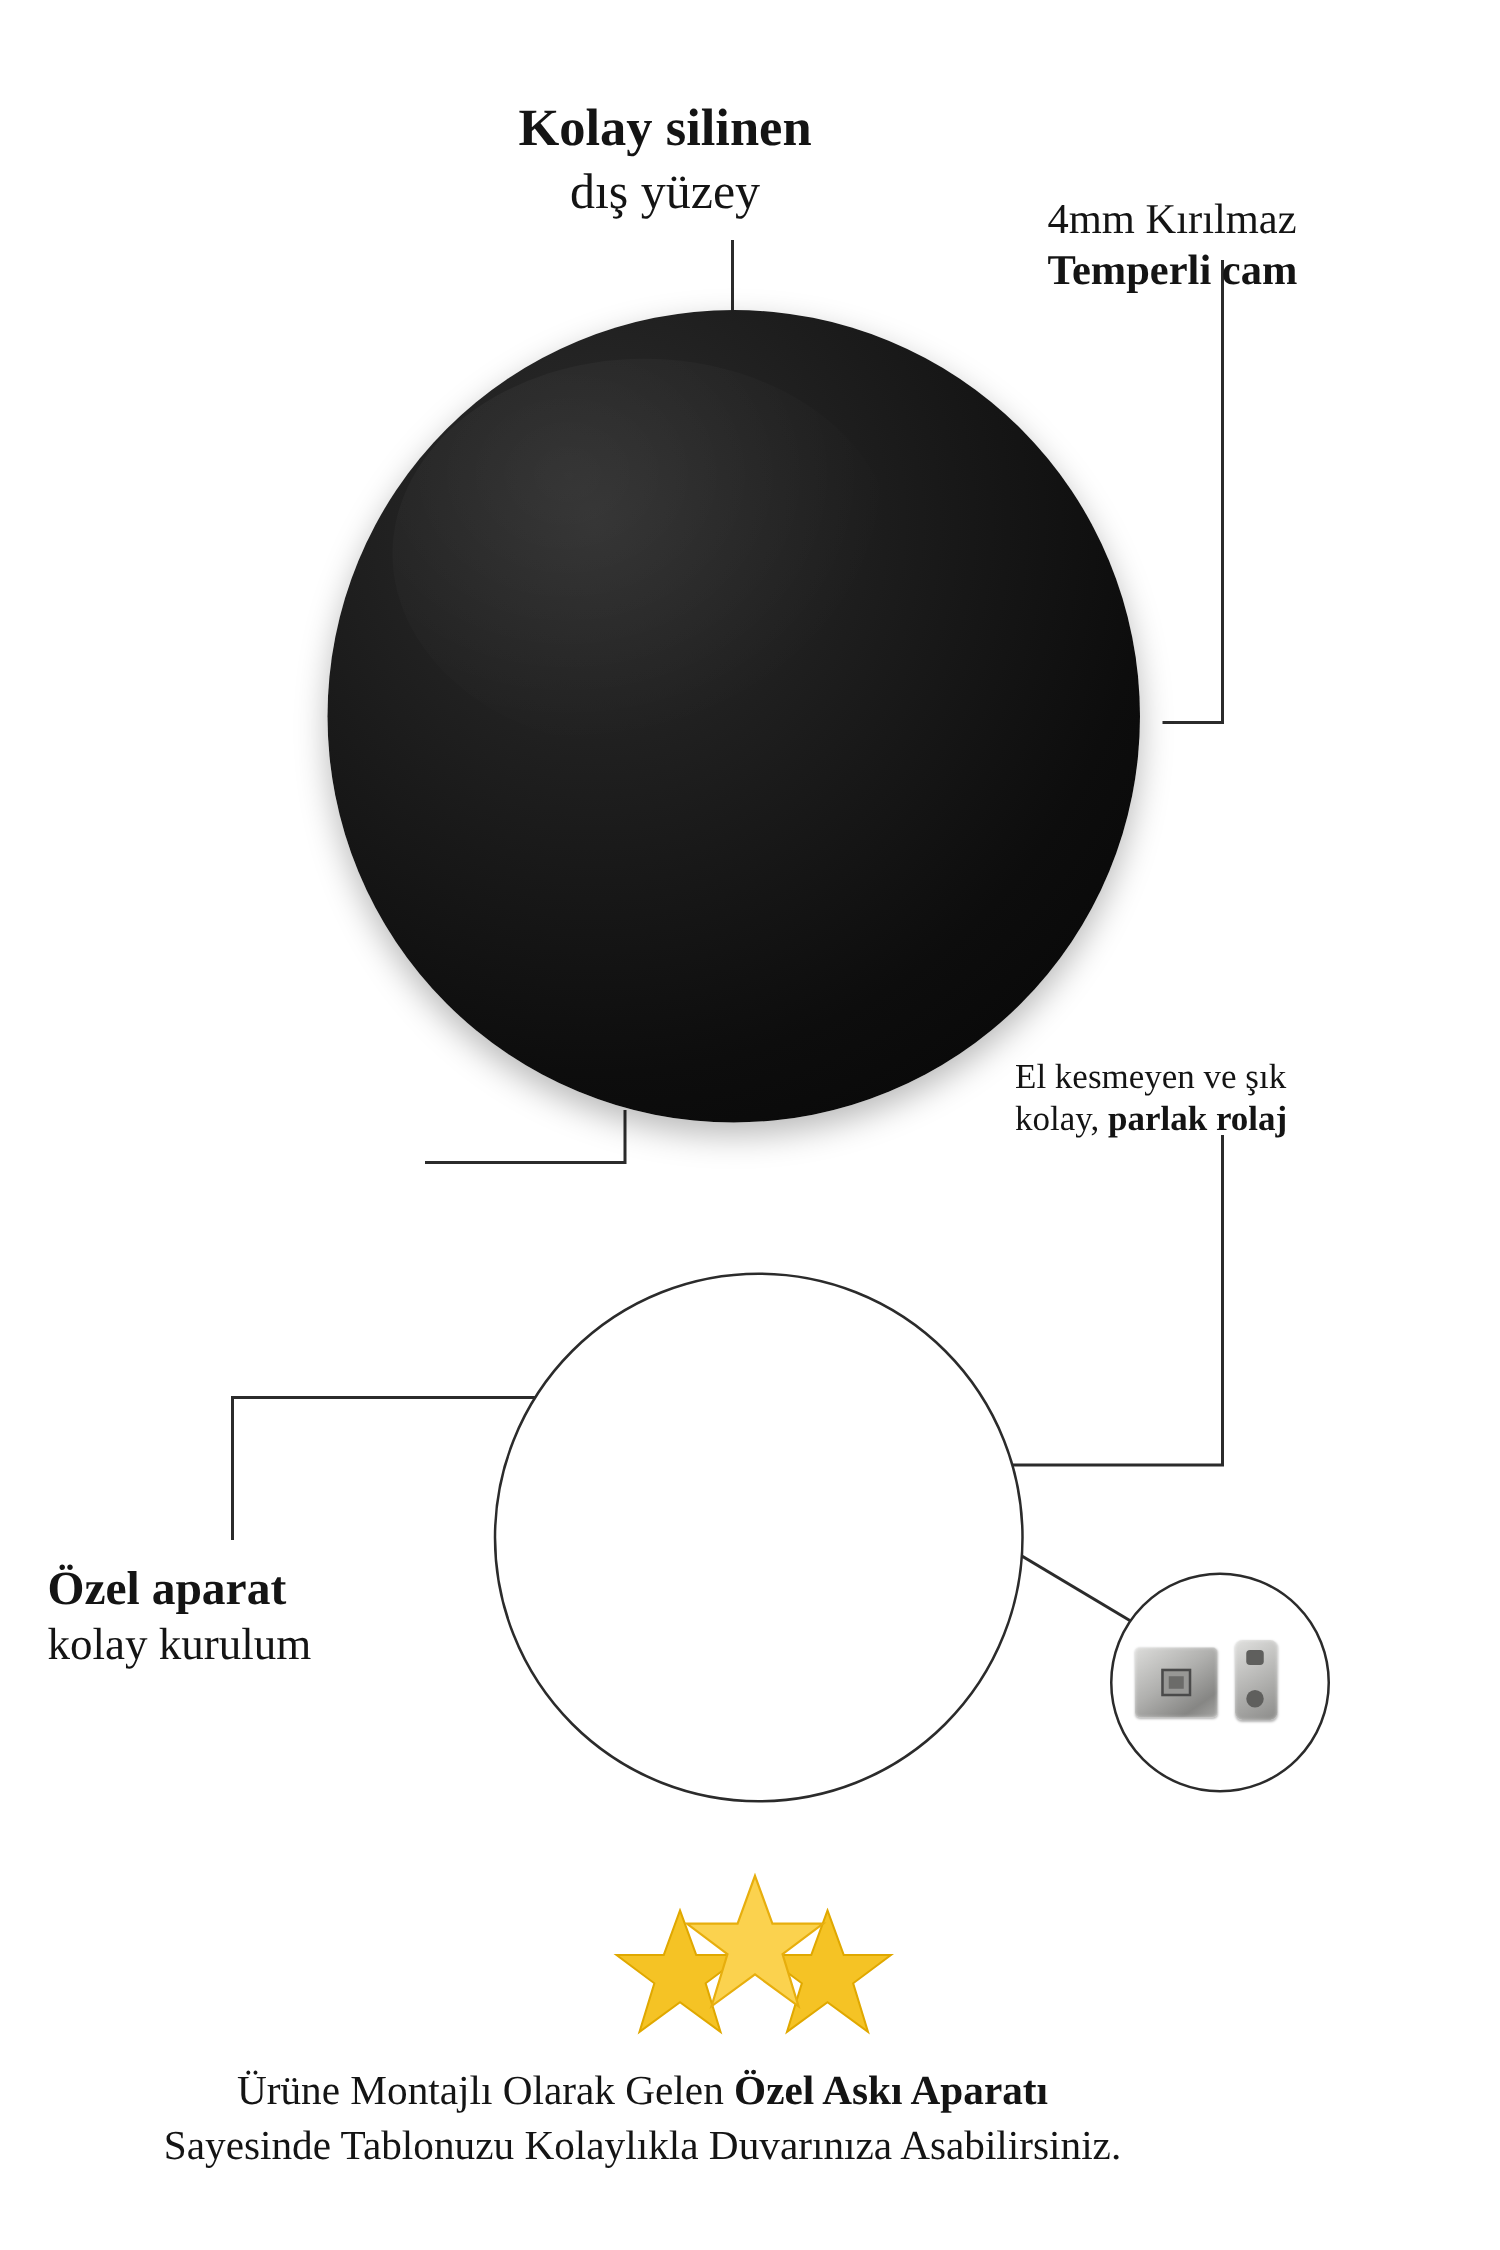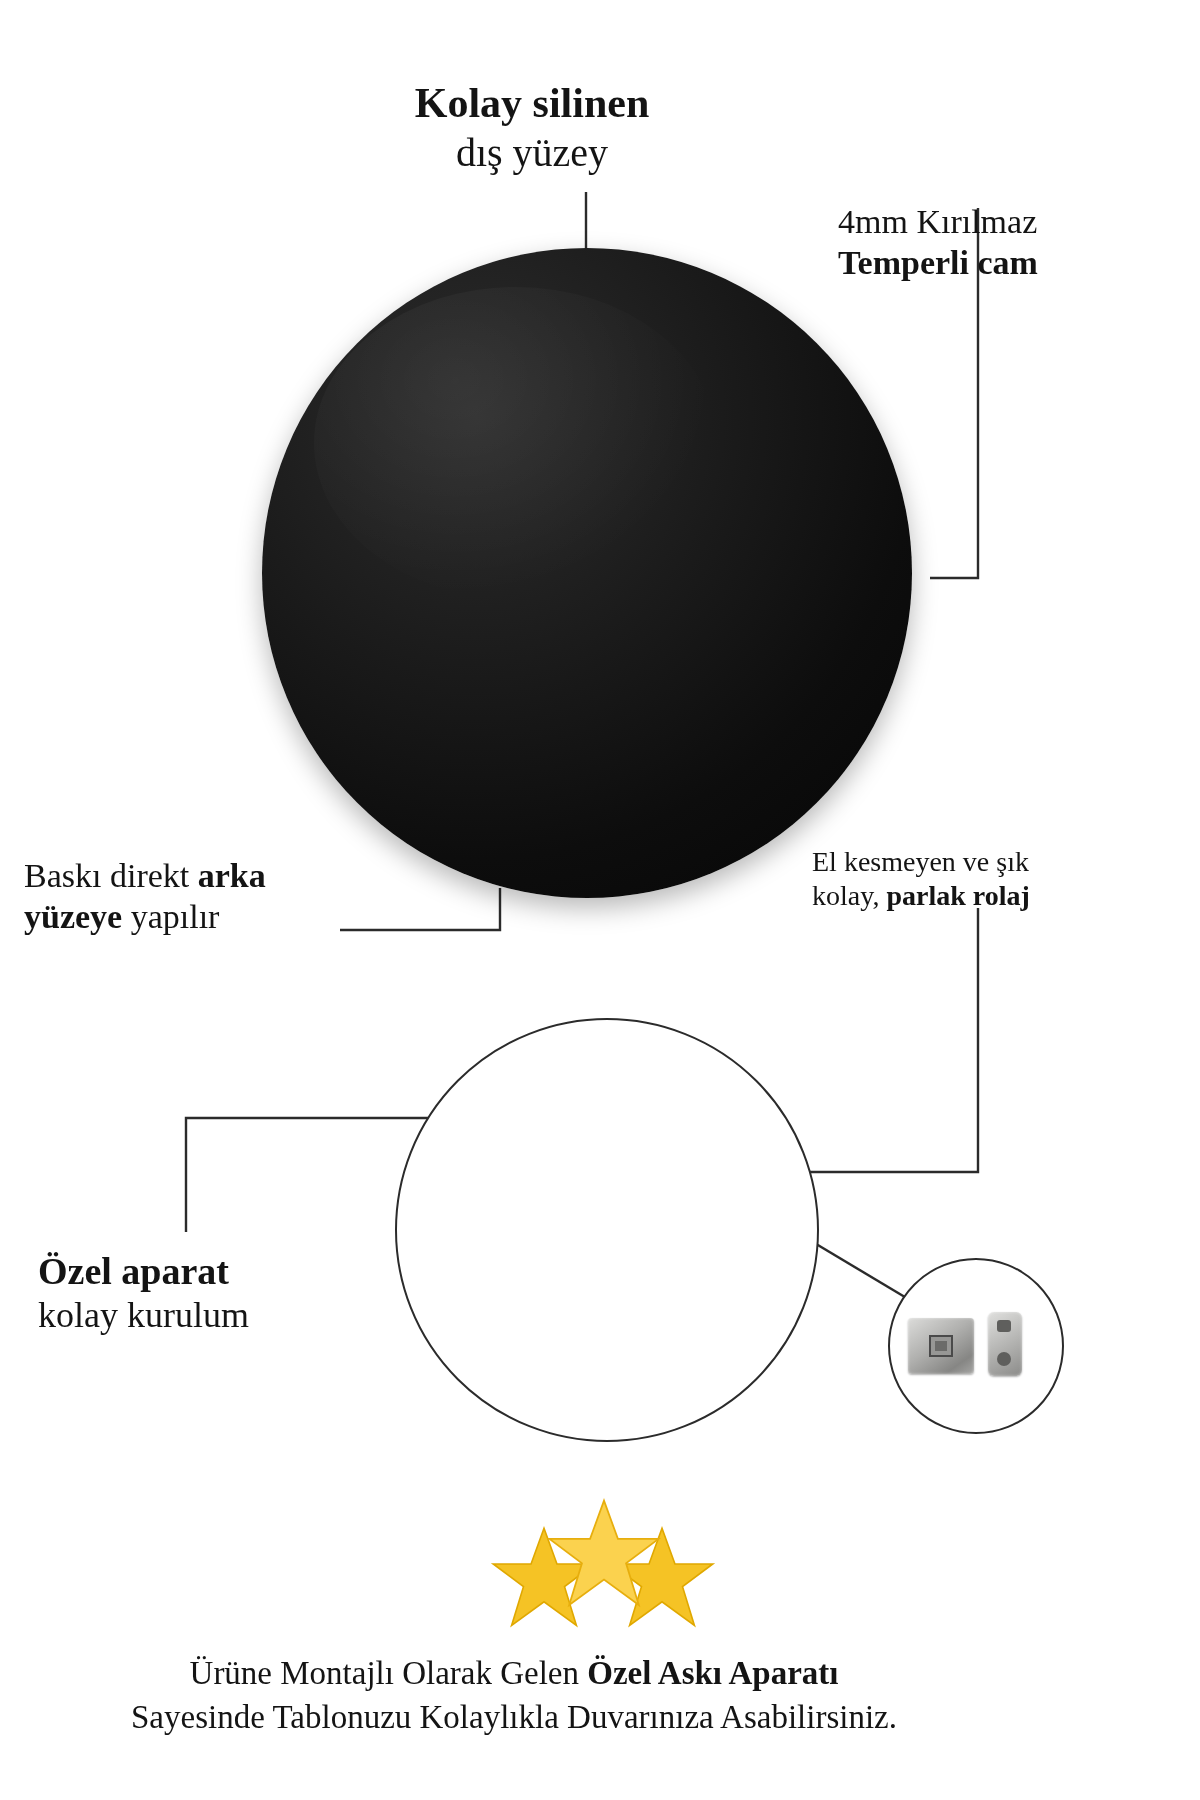--- a/index.html
+++ b/index.html
@@ -45,21 +45,21 @@
   }
   #ann-top .l1 { font-weight: bold; font-size: 42px; }
   #ann-top .l2 { font-weight: normal; font-size: 40px; }
 
   #ann-glass {
     left: 838px;
     top: 155px;
     font-size: 34px;
     text-align: left;
   }
-  #ann-glass .l1 { font-weight: normal; margin-top: 46px; }
+  #ann-glass .l1 { font-weight: normal; }
   #ann-glass .l2 { font-weight: bold; }
 
   #ann-print {
     left: 24px;
     top: 855px;
     font-size: 34px;
     text-align: left;
   }
 
   #ann-edge {
@@ -282,28 +282,20 @@
   <div class="ann" id="ann-top">
     <span class="l1">Kolay silinen</span>
     <span class="l2">dış yüzey</span>
   </div>
 
   <div class="ann" id="ann-glass">
     <span class="l1">4mm Kırılmaz</span>
     <span class="l2">Temperli cam</span>
   </div>
 
-  <div class="ann" id="ann-print">
-    <span class="l1">
-      <span>Baskı direkt </span><span class="bold">arka</span>
-    </span>
-    <span class="l2">
-      <span class="bold">yüzeye</span><span> yapılır</span>
-    </span>
-  </div>
 
   <div class="ann" id="ann-edge">
     <span class="l1">El kesmeyen ve şık</span>
     <span class="l2">
       <span>kolay, </span><span class="bold">parlak rolaj</span>
     </span>
   </div>
 
   <div class="ann" id="ann-apparat">
     <span class="l1">Özel aparat</span>

